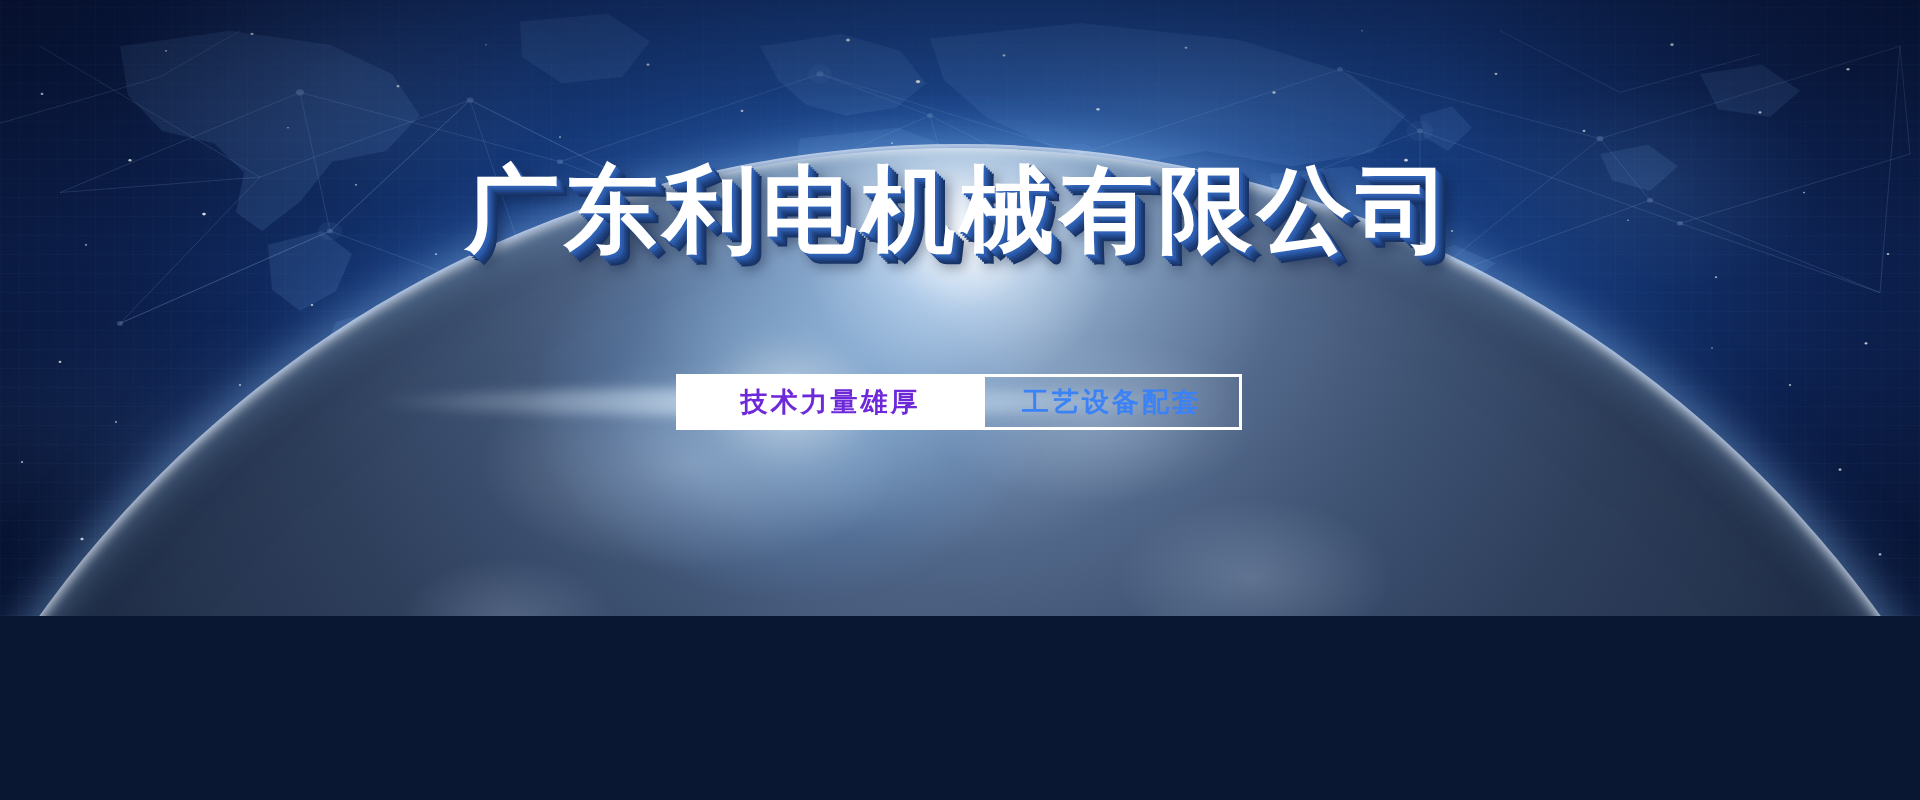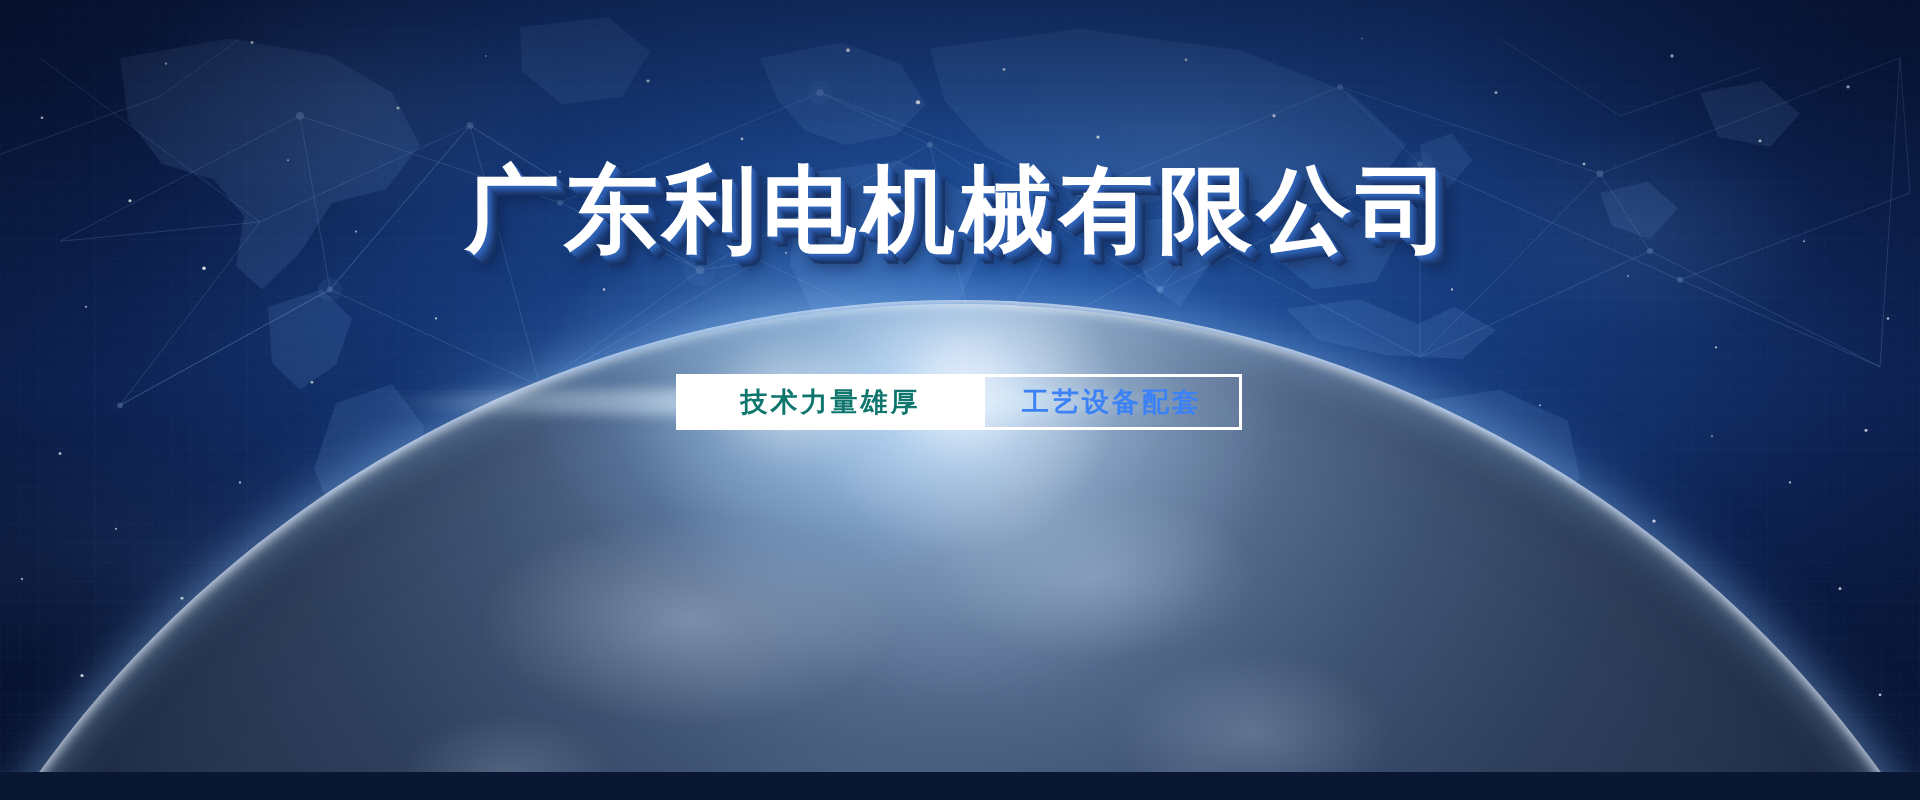--- a/index.html
+++ b/index.html
@@ -10,21 +10,21 @@
   body {
     width: 1920px;
     height: 800px;
     overflow: hidden;
     font-family: "Liberation Sans", "DejaVu Sans", sans-serif;
   }
 
   #banner {
     position: relative;
     width: 1920px;
-    height: 772px;
+    height: 616px;
     overflow: hidden;
     background: #12275e;
   }
 
   
   .layer { position: absolute; inset: 0; }
 
   #bg-base {
     background:
       radial-gradient(ellipse 1100px 620px at 52% 34%,
@@ -182,21 +182,21 @@
     justify-content: center;
     font-size: 27px;
     font-weight: bold;
     letter-spacing: 3px;
     box-sizing: border-box;
     white-space: nowrap;
   }
   .sub-panel.filled {
     flex: 0 0 309px;
     background: #ffffff;
-    color: #0f766e;
+    color: #6d28d9;
   }
   .sub-panel.outlined {
     flex: 0 0 257px;
     background: rgba(255,255,255,0.03);
     color: #3b82f6;
     border: 3px solid #ffffff;
     border-left: none;
   }
 
   

